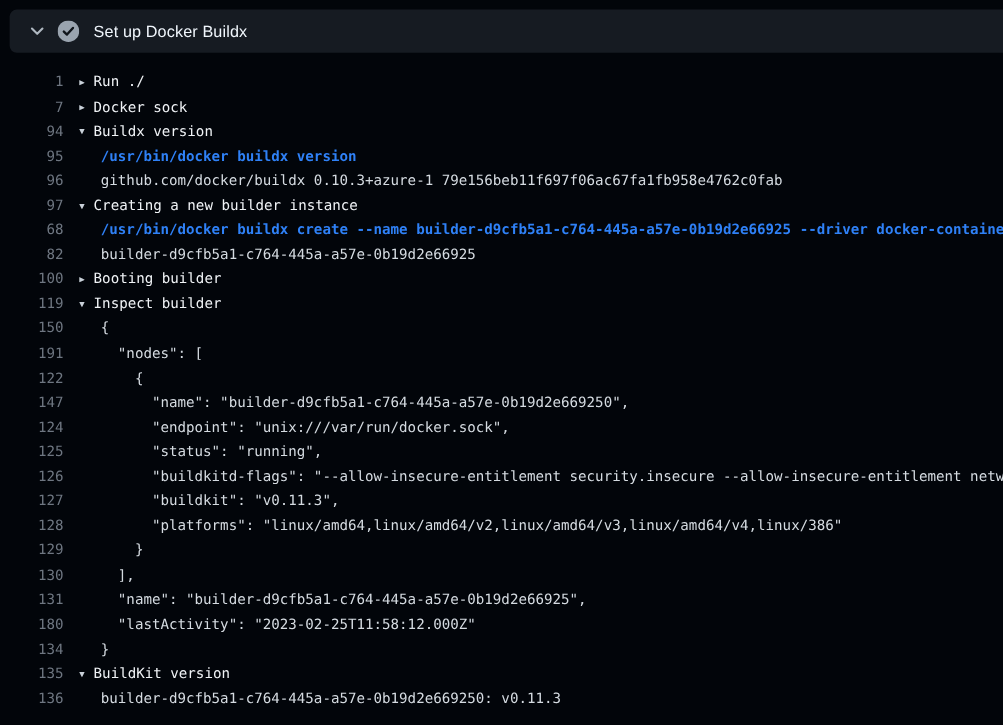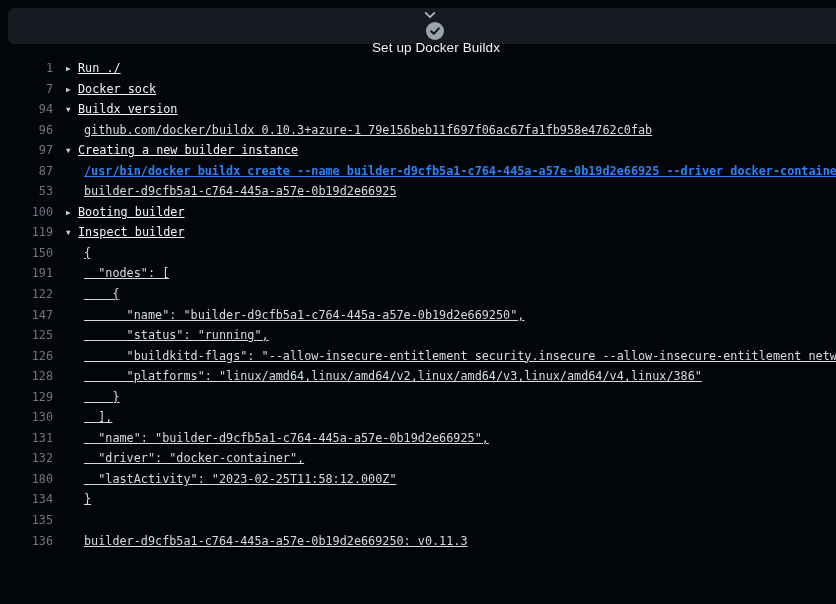--- a/index.html
+++ b/index.html
@@ -13,21 +13,20 @@
   
   .step-header {
     position: absolute;
     left: 8px; right: 0; top: 8px; height: 36px;
     background: #161b22;
     border-radius: 6px 0 0 6px;
     display: flex;
     align-items: center;
     padding-left: 16px;
     cursor: pointer;
-    flex-direction: column;
   }
   .chevron { width: 14px; height: 14px; display: flex; align-items: center; }
   .status-circle { margin-left: 10px; width: 18px; height: 18px; }
   .step-title {
     margin-left: 12px;
     color: #f0f6fc;
     font-size: 13.5px;
     font-weight: 500;
     letter-spacing: 0.1px;
   }
@@ -51,21 +50,20 @@
   .log-row .num {
     flex: 0 0 53px;
     text-align: right;
     color: #6e7681;
     user-select: none;
   }
   .log-row .content {
     margin-left: 13px;
     white-space: pre;
     color: #d5dbe1;
-    text-decoration: underline;
   }
   .log-row .marker {
     display: inline-block;
     width: 12px;
     color: #c9d1d9;
     font-size: 7.5px;
     vertical-align: 1px;
   }
   .log-row.group .content { color: #f0f3f6; }
   .log-row.child .content { padding-left: 18px; }
@@ -86,34 +84,36 @@
       <path d="M5.2 9.3 L7.8 11.8 L12.8 6.3" fill="none" stroke="#10151b" stroke-width="2" stroke-linecap="round" stroke-linejoin="round"></path>
     </svg>
   </span>
   <span class="step-title">Set up Docker Buildx</span>
 </div>
 
 <div class="log">
     <div class="log-row group"><span class="num">1</span><span class="content"><span class="marker">▶</span><span>Run ./</span></span></div>
     <div class="log-row group"><span class="num">7</span><span class="content"><span class="marker">▶</span><span>Docker sock</span></span></div>
     <div class="log-row group"><span class="num">94</span><span class="content"><span class="marker">▼</span><span>Buildx version</span></span></div>
+    <div class="log-row child command"><span class="num">95</span><span class="content"><span>/usr/bin/docker buildx version</span></span></div>
     <div class="log-row child"><span class="num">96</span><span class="content"><span>github.com/docker/buildx 0.10.3+azure-1 79e156beb11f697f06ac67fa1fb958e4762c0fab</span></span></div>
     <div class="log-row group"><span class="num">97</span><span class="content"><span class="marker">▼</span><span>Creating a new builder instance</span></span></div>
-    <div class="log-row child command"><span class="num">87</span><span class="content"><span>/usr/bin/docker buildx create --name builder-d9cfb5a1-c764-445a-a57e-0b19d2e66925 --driver docker-container</span></span></div>
-    <div class="log-row child"><span class="num">53</span><span class="content"><span>builder-d9cfb5a1-c764-445a-a57e-0b19d2e66925</span></span></div>
+    <div class="log-row child command"><span class="num">68</span><span class="content"><span>/usr/bin/docker buildx create --name builder-d9cfb5a1-c764-445a-a57e-0b19d2e66925 --driver docker-container</span></span></div>
+    <div class="log-row child"><span class="num">82</span><span class="content"><span>builder-d9cfb5a1-c764-445a-a57e-0b19d2e66925</span></span></div>
     <div class="log-row group"><span class="num">100</span><span class="content"><span class="marker">▶</span><span>Booting builder</span></span></div>
     <div class="log-row group"><span class="num">119</span><span class="content"><span class="marker">▼</span><span>Inspect builder</span></span></div>
     <div class="log-row child"><span class="num">150</span><span class="content"><span>{</span></span></div>
     <div class="log-row child"><span class="num">191</span><span class="content"><span>  "nodes": [</span></span></div>
     <div class="log-row child"><span class="num">122</span><span class="content"><span>    {</span></span></div>
     <div class="log-row child"><span class="num">147</span><span class="content"><span>      "name": "builder-d9cfb5a1-c764-445a-a57e-0b19d2e669250",</span></span></div>
+    <div class="log-row child"><span class="num">124</span><span class="content"><span>      "endpoint": "unix:///var/run/docker.sock",</span></span></div>
     <div class="log-row child"><span class="num">125</span><span class="content"><span>      "status": "running",</span></span></div>
     <div class="log-row child"><span class="num">126</span><span class="content"><span>      "buildkitd-flags": "--allow-insecure-entitlement security.insecure --allow-insecure-entitlement network.host",</span></span></div>
+    <div class="log-row child"><span class="num">127</span><span class="content"><span>      "buildkit": "v0.11.3",</span></span></div>
     <div class="log-row child"><span class="num">128</span><span class="content"><span>      "platforms": "linux/amd64,linux/amd64/v2,linux/amd64/v3,linux/amd64/v4,linux/386"</span></span></div>
     <div class="log-row child"><span class="num">129</span><span class="content"><span>    }</span></span></div>
     <div class="log-row child"><span class="num">130</span><span class="content"><span>  ],</span></span></div>
     <div class="log-row child"><span class="num">131</span><span class="content"><span>  "name": "builder-d9cfb5a1-c764-445a-a57e-0b19d2e66925",</span></span></div>
-    <div class="log-row child"><span class="num">132</span><span class="content"><span>  "driver": "docker-container",</span></span></div>
     <div class="log-row child"><span class="num">180</span><span class="content"><span>  "lastActivity": "2023-02-25T11:58:12.000Z"</span></span></div>
     <div class="log-row child"><span class="num">134</span><span class="content"><span>}</span></span></div>
-    <div class="log-row group"><span class="num">135</span></div>
+    <div class="log-row group"><span class="num">135</span><span class="content"><span class="marker">▼</span><span>BuildKit version</span></span></div>
     <div class="log-row child"><span class="num">136</span><span class="content"><span>builder-d9cfb5a1-c764-445a-a57e-0b19d2e669250: v0.11.3</span></span></div>
   </div>
 
 </body></html>

